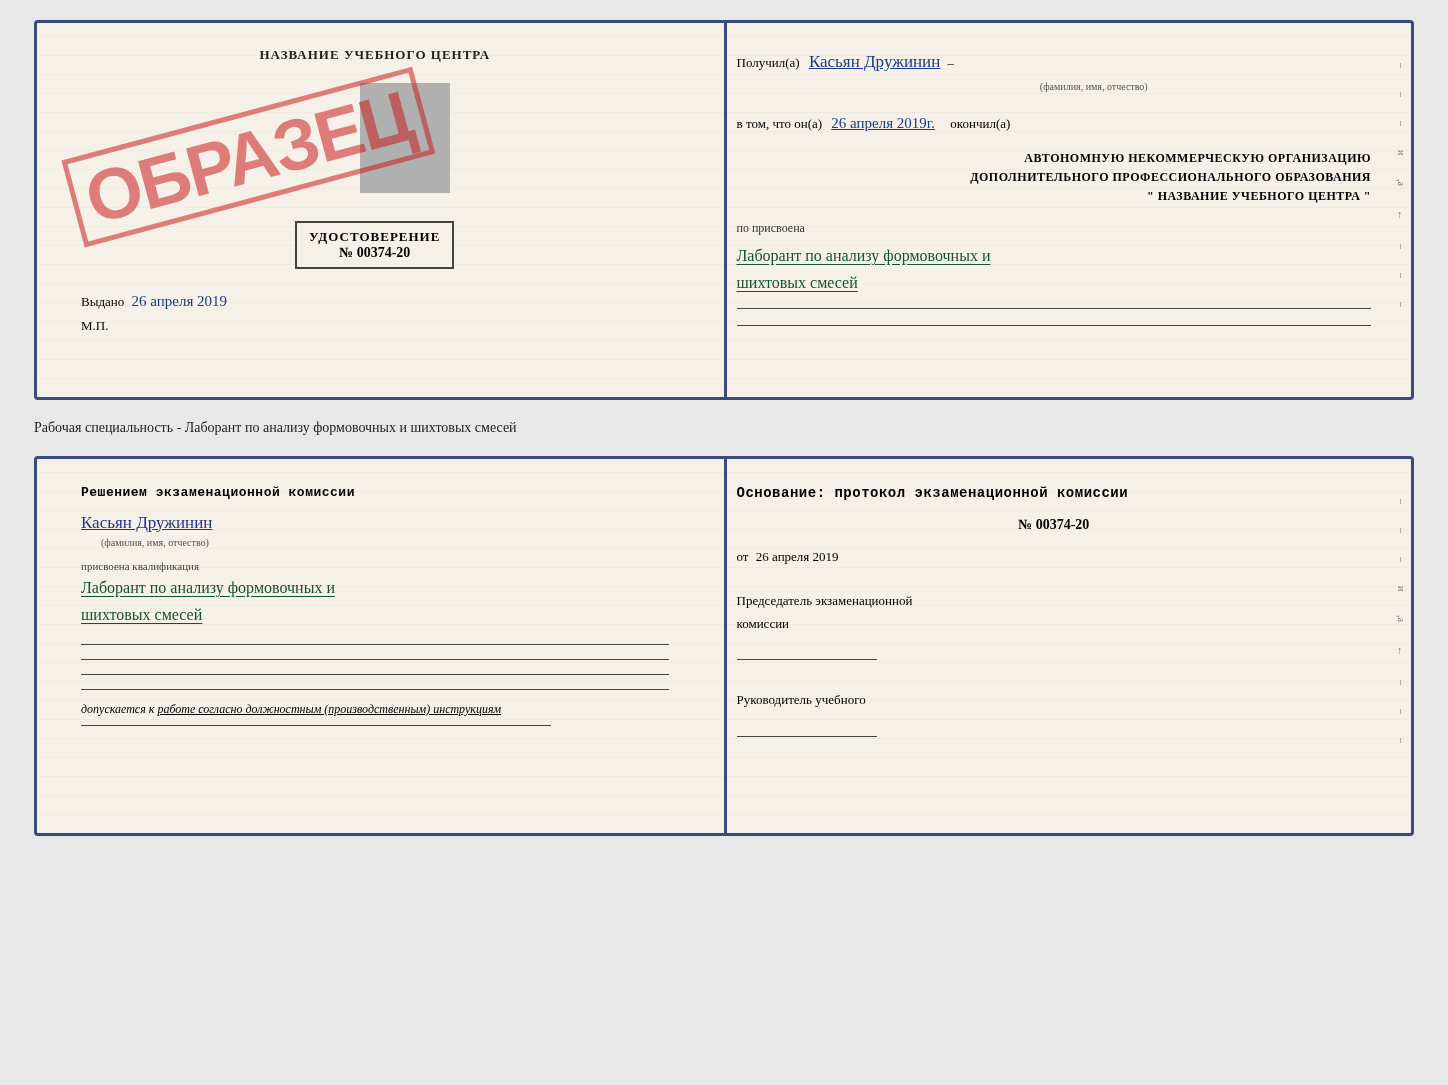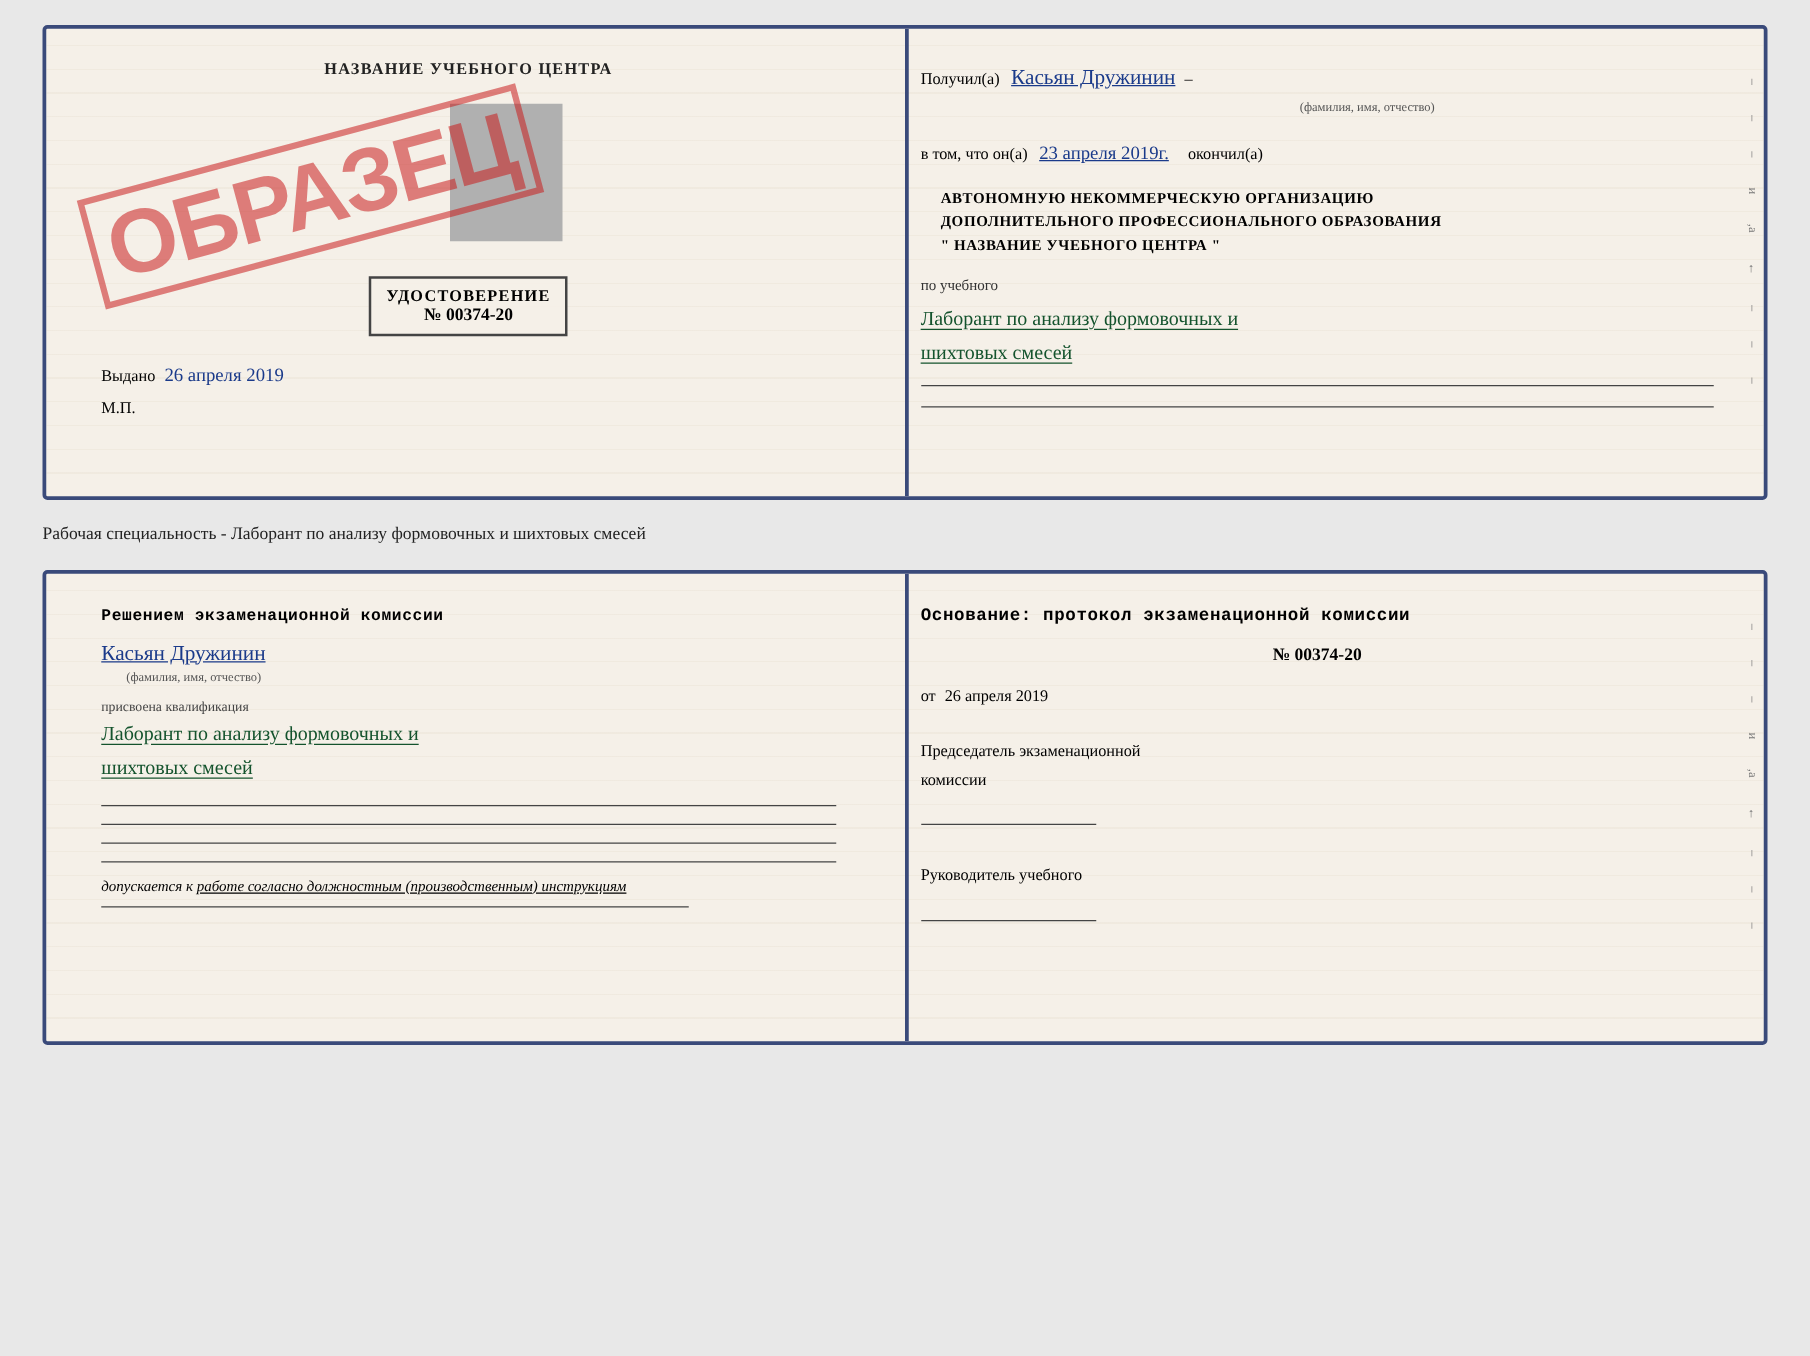--- a/index.html
+++ b/index.html
@@ -163,26 +163,26 @@
       margin-bottom: 10px;
     }
 
     .small-label {
       font-size: 10px;
       color: #555;
       text-align: center;
     }
 
     .upper-text {
-      text-align: left;
+      text-align: right;
       font-size: 12px;
       font-weight: bold;
       text-transform: uppercase;
       line-height: 1.6;
-      margin: 12px 16px;
+      margin: 12px 0;
       letter-spacing: 0.5px;
     }
 
     
     .edge-labels {
       position: absolute;
       right: 4px;
       top: 40px;
       display: flex;
       flex-direction: column;
@@ -308,31 +308,31 @@
 
         <div class="line-row">
           <span>Получил(a)</span>
           <span class="handwrite-large" style="margin-left:6px; text-decoration:underline;">Касьян Дружинин</span>
           <span style="margin-left:4px;"> –</span>
           <div class="small-label" style="margin-left:80px; font-size:10px;">(фамилия, имя, отчество)</div>
         </div>
 
         <div class="line-row" style="margin-top:14px;">
           <span>в том, что он(а)</span>
-          <span class="handwrite" style="margin-left:6px; text-decoration:underline;">23 апреля 2019г.</span>
+          <span class="handwrite" style="margin-left:6px; text-decoration:underline;">26 апреля 2019г.</span>
           <span style="margin-left:12px;">окончил(а)</span>
         </div>
 
         <div class="upper-text">
           <div>АВТОНОМНУЮ НЕКОММЕРЧЕСКУЮ ОРГАНИЗАЦИЮ</div>
           <div>ДОПОЛНИТЕЛЬНОГО ПРОФЕССИОНАЛЬНОГО ОБРАЗОВАНИЯ</div>
           <div>"  НАЗВАНИЕ УЧЕБНОГО ЦЕНТРА  "</div>
         </div>
 
-        <div class="po-professii">по учебного</div>
+        <div class="po-professii">по присвоена</div>
         <div class="prof-handwrite">Лаборант по анализу формовочных и</div>
         <div class="prof-handwrite">шихтовых смесей</div>
 
         <div style="margin-top:12px;">
           <div class="signature-line"></div>
           <div class="signature-line" style="margin-top:16px;"></div>
         </div>
       </div>
 
       <div class="edge-labels">

